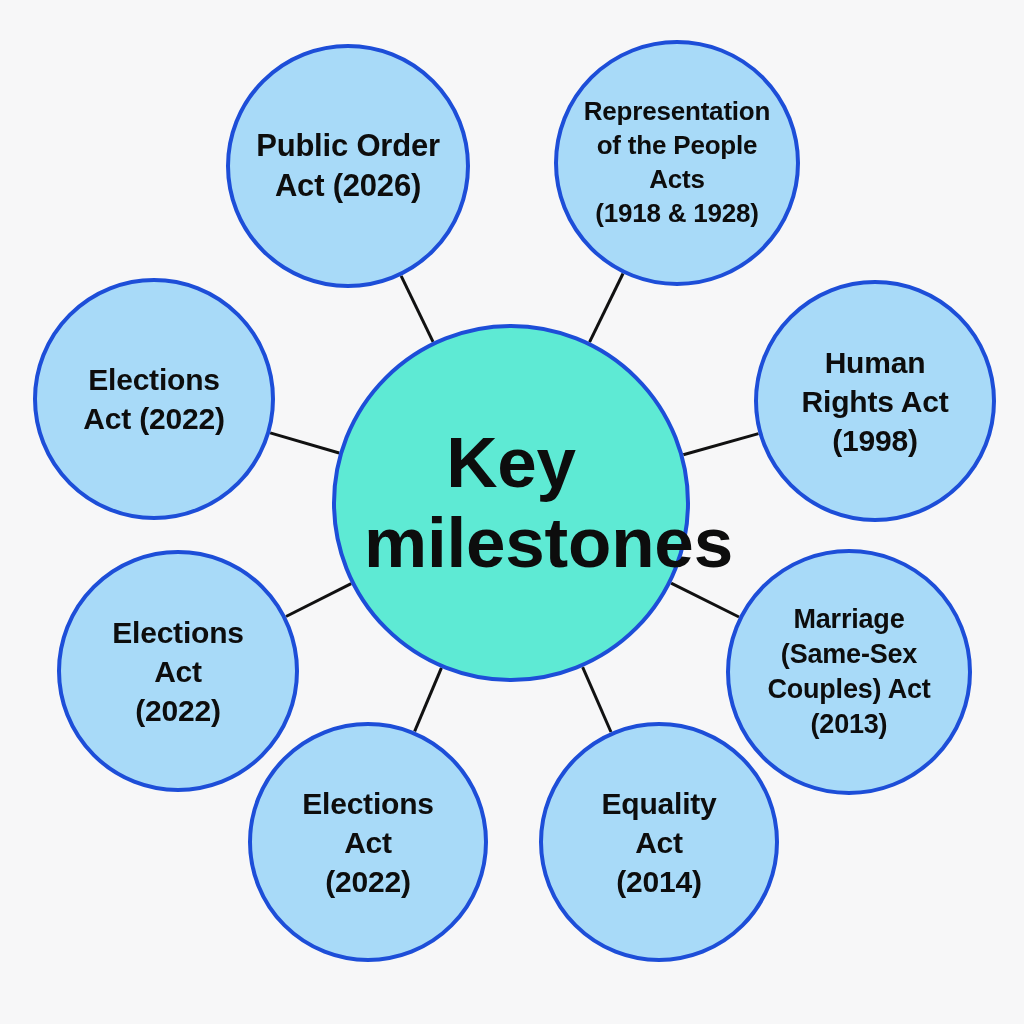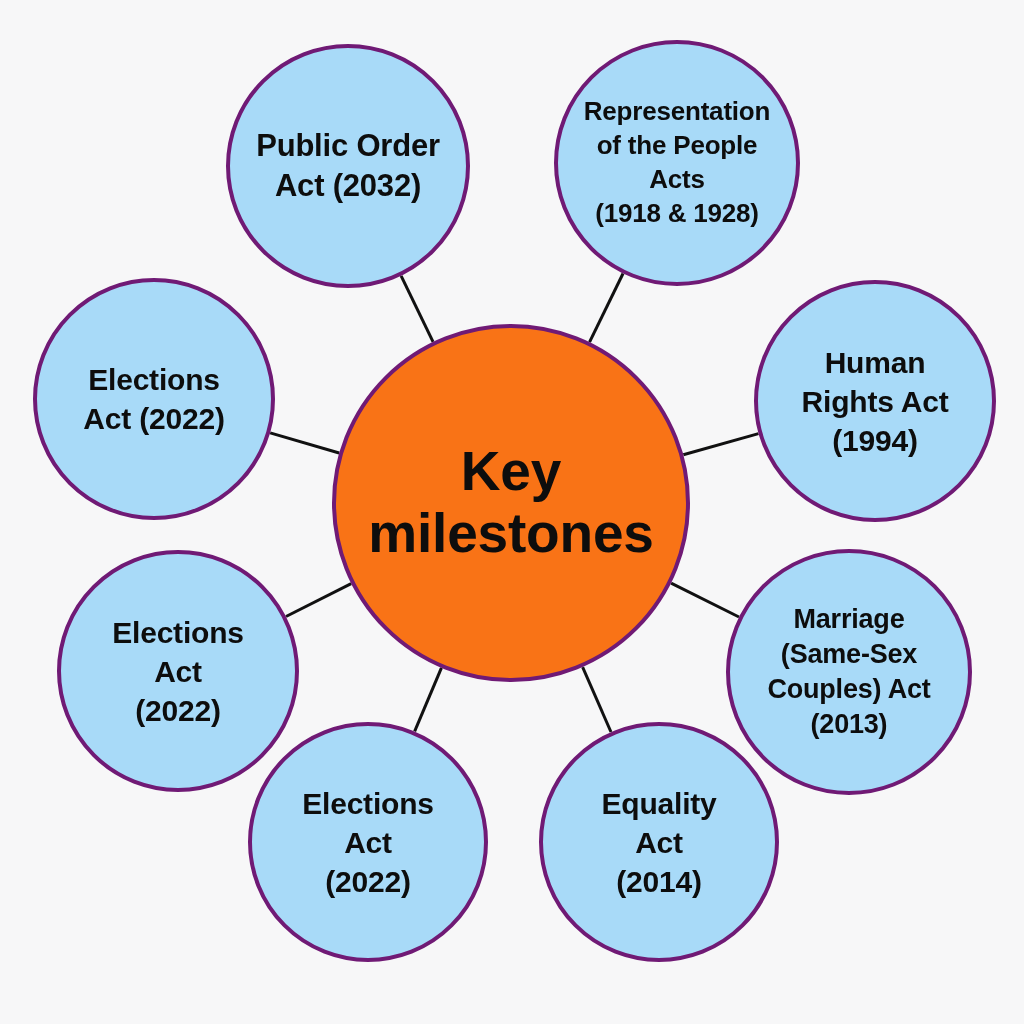--- a/index.html
+++ b/index.html
@@ -22,32 +22,32 @@
     position: absolute;
     left: 0;
     top: 0;
     width: 1024px;
     height: 1024px;
   }
   .node {
     position: absolute;
     box-sizing: border-box;
     border-radius: 50%;
-    border: 4px solid #701a75;
+    border: 4px solid #1d4ed8;
     display: flex;
     align-items: center;
     justify-content: center;
     text-align: center;
     color: #0d0d0d;
     font-weight: bold;
     letter-spacing: -0.2px;
   }
   .node-center {
-    background: #f97316;
-    font-size: 55px;
+    background: #5eead4;
+    font-size: 71px;
     line-height: 1.12;
     padding: 0 28px;
   }
   .node-leaf {
     background: #a8daf8;
     font-size: 28px;
     line-height: 1.30;
     padding: 0 16px;
   }
   .node-label {
@@ -70,32 +70,32 @@
       <line x1="351.18652082173367" y1="583.6266201259722" x2="286.0303406735767" y2="616.4982065070244" stroke="#111111" stroke-width="3"></line>
       <line x1="339.1438342504291" y1="452.9354587172118" x2="270.1709276854641" y2="432.84251114646577" stroke="#111111" stroke-width="3"></line>
     </svg>
   <div id="node-layer">
       <div class="node node-center" style="left: 332px; top: 324px; width: 358px; height: 358px;">
         <span class="node-label">Key
 milestones</span>
       </div>
       <div class="node node-leaf" style="left: 226px; top: 44px; width: 244px; height: 244px; font-size: 31px;">
         <span class="node-label">Public Order
-Act (2032)</span>
+Act (2026)</span>
       </div>
       <div class="node node-leaf" style="left: 554px; top: 40px; width: 246px; height: 246px; font-size: 26px;">
         <span class="node-label">Representation
 of the People
 Acts
 (1918 &amp; 1928)</span>
       </div>
       <div class="node node-leaf" style="left: 754px; top: 280px; width: 242px; height: 242px; font-size: 30px;">
         <span class="node-label">Human
 Rights Act
-(1994)</span>
+(1998)</span>
       </div>
       <div class="node node-leaf" style="left: 726px; top: 549px; width: 246px; height: 246px; font-size: 27px; text-align: center;">
         <span class="node-label">Marriage
 (Same-Sex
 Couples) Act
 (2013)</span>
       </div>
       <div class="node node-leaf" style="left: 539px; top: 722px; width: 240px; height: 240px; font-size: 30px;">
         <span class="node-label">Equality
 Act

